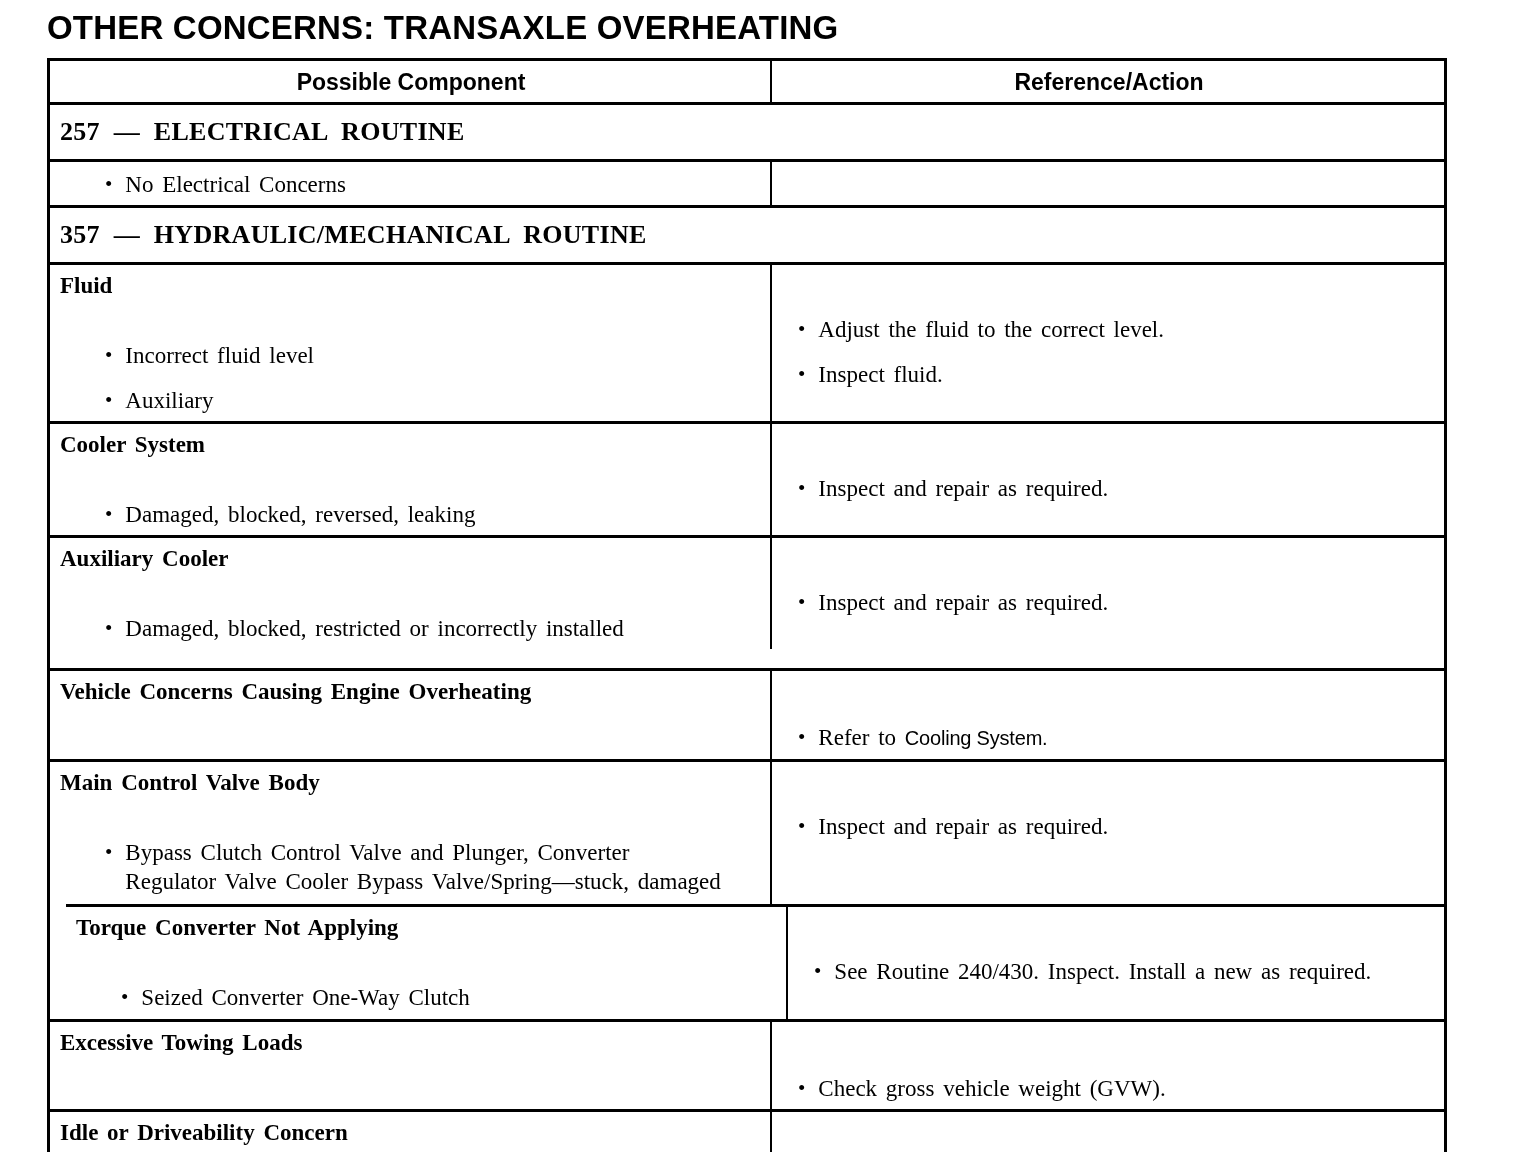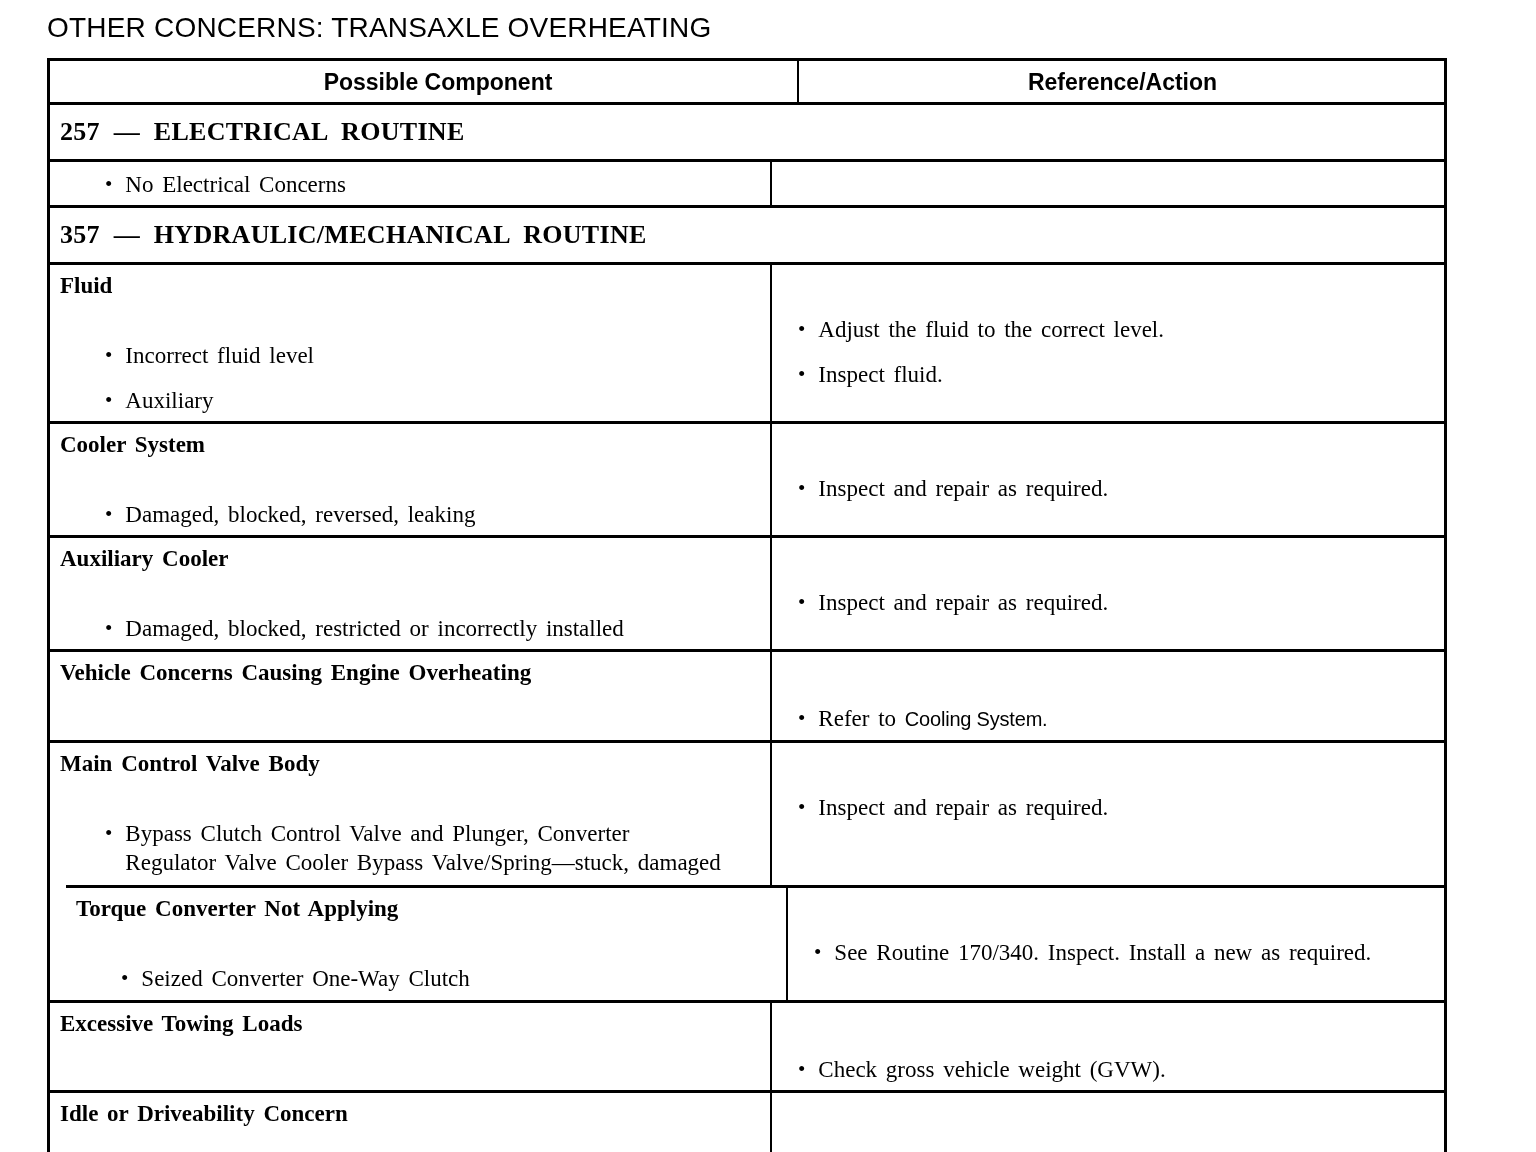--- a/index.html
+++ b/index.html
@@ -7,35 +7,35 @@
   body {
     width: 1536px; height: 1152px;
     color: #000;
     font-family: "Liberation Serif", serif;
     overflow: hidden;
   }
   .page { padding: 12px 0 0 47px; }
 
   .doc-title {
     font-family: "Liberation Sans", sans-serif;
-    font-weight: normal;
-    font-size: 28px;
+    font-weight: bold;
+    font-size: 33px;
     line-height: 32px;
     letter-spacing: 0.2px;
   }
 
   .doc-table {
     margin-top: 14px;
     width: 1400px;
     border: 3px solid #000;
     border-bottom-width: 4px;
   }
 
   .t-row { border-top: 3px solid #000; }
-  .t-row:first-child { border-top: none; padding-left: 27px; }
+  .t-row:first-child { border-top: none; }
 
   .t-row.cols { display: grid; grid-template-columns: 720px 1fr; }
   .cols .cell-right { border-left: 2px solid #000; }
 
   
   .header-row { min-height: 39px; }
   .header-row .cell {
     display: flex; align-items: center; justify-content: center;
     font-family: "Liberation Sans", sans-serif;
     font-weight: bold;
@@ -86,21 +86,21 @@
     font-size: 20px;
     letter-spacing: -0.2px;
     word-spacing: 0;
   }
 
   
   .r-noelec  { min-height: 41px; }
   .r-fluid   { min-height: 129px; }
   .r-cooler  { min-height: 83px; }
   .r-aux     { min-height: 84px; }
-  .r-vehicle { min-height: 84px; }
+  .r-vehicle { min-height: 84px; margin-top: 19px; }
   .r-main    { min-height: 145px; }
   .r-torque  { min-height: 115px; margin-left: 16px; }
   .r-towing  { min-height: 83px; }
   .r-idle    { min-height: 116px; }
 </style>
 </head>
 <body>
 
 <div class="page">
 
@@ -238,21 +238,21 @@
           <li class="bullet">
             <span class="bullet-marker">•</span>
             <span class="bullet-text">Seized Converter One-Way Clutch</span>
           </li>
         </ul>
       </div>
       <div class="cell cell-right">
         <ul class="bullets">
           <li class="bullet">
             <span class="bullet-marker">•</span>
-            <span class="bullet-text">See Routine 170/340. Inspect. Install a new as required.</span>
+            <span class="bullet-text">See Routine 240/430. Inspect. Install a new as required.</span>
           </li>
         </ul>
       </div>
     </div>
 
     <div class="t-row cols r-towing right-low">
       <div class="cell cell-left">
         <div class="cell-title">Excessive Towing Loads</div>
       </div>
       <div class="cell cell-right">

